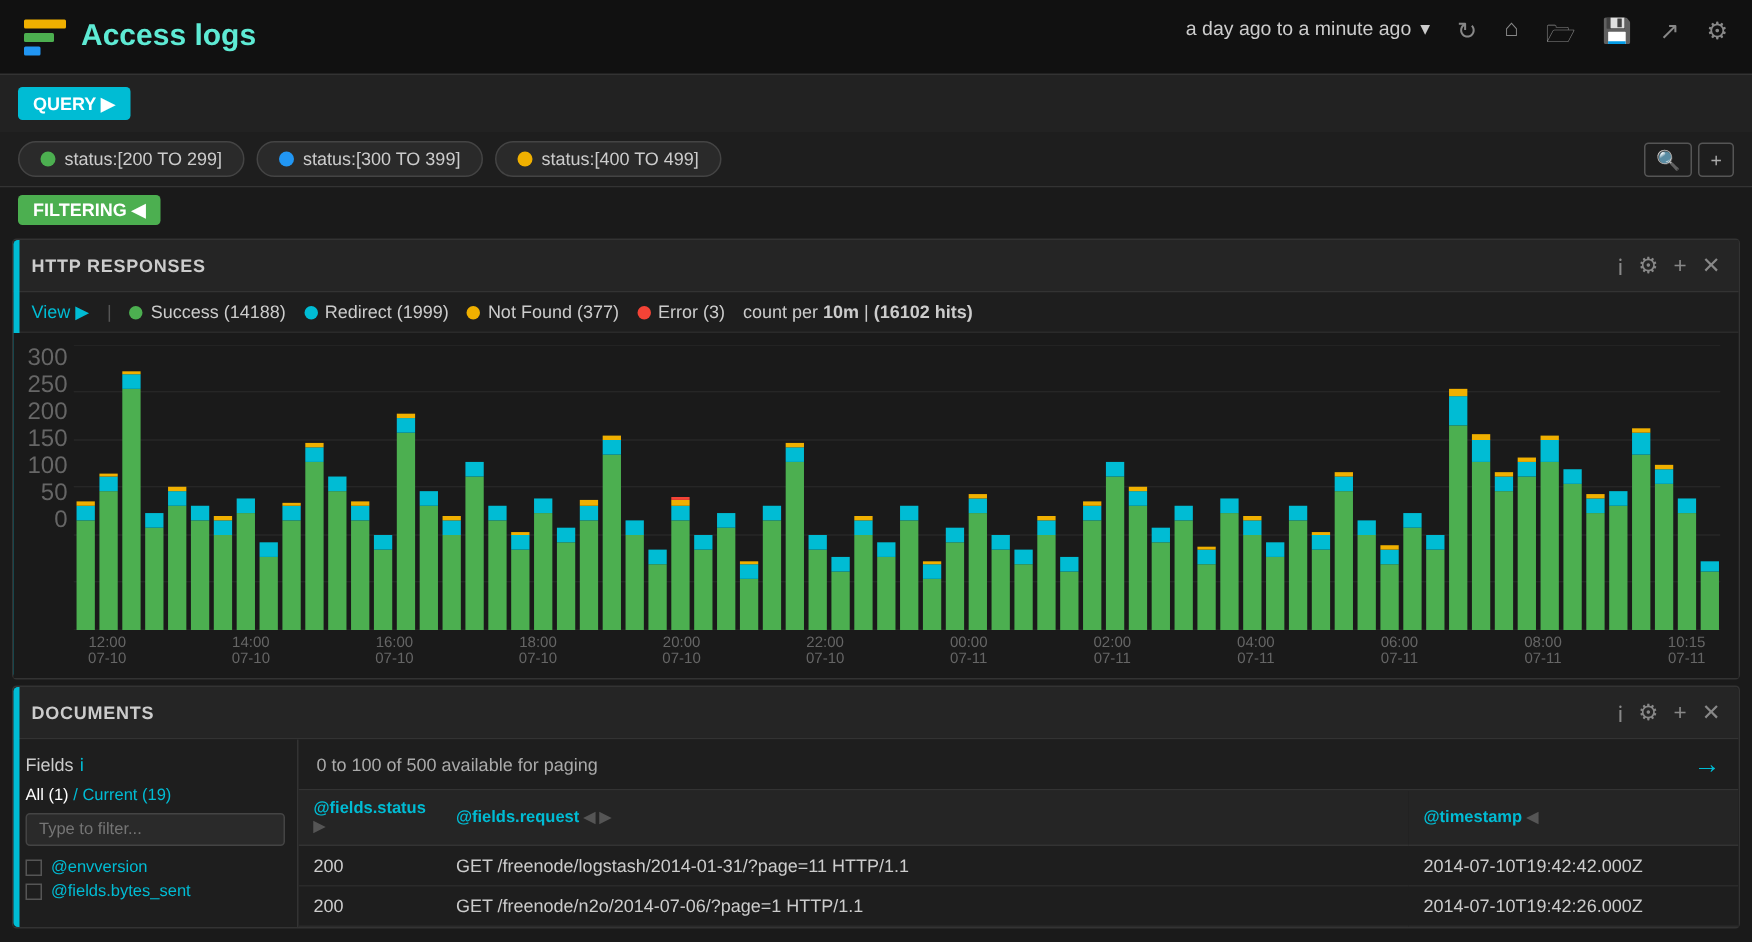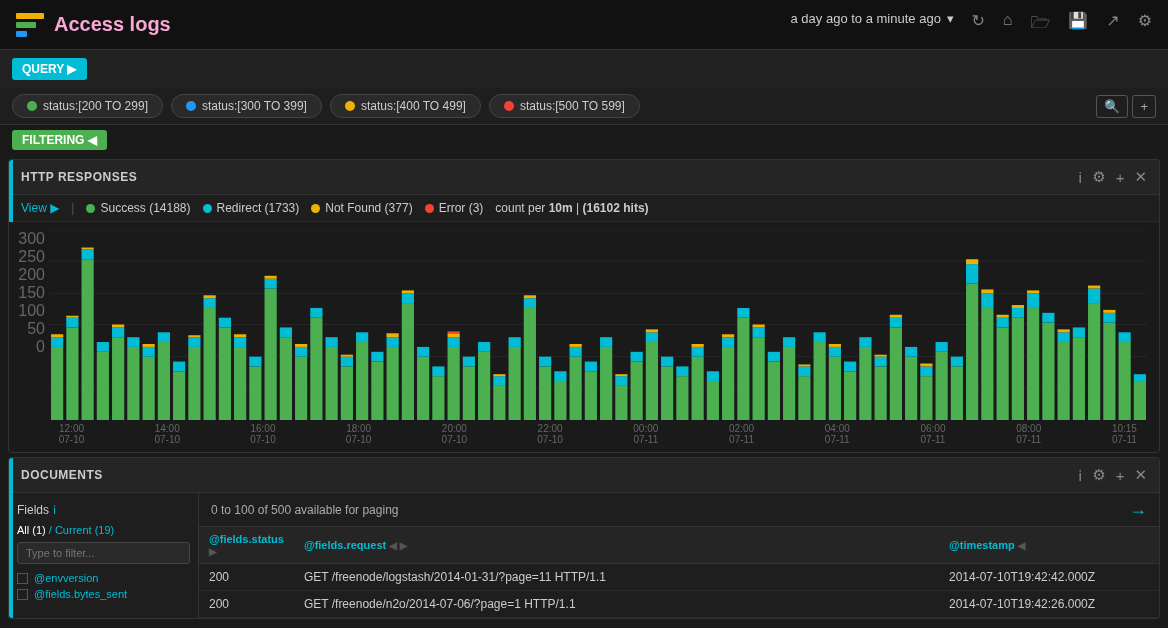--- a/index.html
+++ b/index.html
@@ -36,21 +36,21 @@
       gap: 3px;
     }
     .logo-bar {
       height: 6px;
       border-radius: 1px;
     }
     .logo-bar-1 { background: #f0b000; width: 100%; }
     .logo-bar-2 { background: #4caf50; width: 70%; }
     .logo-bar-3 { background: #2196f3; width: 40%; }
     .header-title {
-      color: #f9a8d4;
+      color: #5eead4;
       font-size: 20px;
       font-weight: bold;
     }
     .header-right {
       display: flex;
       align-items: flex-start;
       gap: 18px;
     }
     .time-range {
       color: #ccc;
@@ -401,24 +401,20 @@
     <span>status:[200 TO 299]</span>
   </div>
   <div class="filter-pill">
     <span class="pill-dot blue"></span>
     <span>status:[300 TO 399]</span>
   </div>
   <div class="filter-pill">
     <span class="pill-dot yellow"></span>
     <span>status:[400 TO 499]</span>
   </div>
-  <div class="filter-pill">
-    <span class="pill-dot red"></span>
-    <span>status:[500 TO 599]</span>
-  </div>
   <div class="filter-actions">
     <button class="filter-action-btn">🔍</button>
     <button class="filter-action-btn">+</button>
   </div>
 </div>
 
 <div class="filtering-bar">
   <button class="filtering-btn">FILTERING ◀</button>
 </div>
 
@@ -434,21 +430,21 @@
   </div>
   <div class="chart-legend">
     <span class="view-link">View ▶</span>
     <span class="divider">|</span>
     <div class="legend-item">
       <span class="legend-dot green"></span>
       <span>Success (14188)</span>
     </div>
     <div class="legend-item">
       <span class="legend-dot blue"></span>
-      <span>Redirect (1733)</span>
+      <span>Redirect (1999)</span>
     </div>
     <div class="legend-item">
       <span class="legend-dot yellow"></span>
       <span>Not Found (377)</span>
     </div>
     <div class="legend-item">
       <span class="legend-dot red"></span>
       <span>Error (3)</span>
     </div>
     <span>count per <strong>10m</strong> | <strong>(16102 hits)</strong></span>

